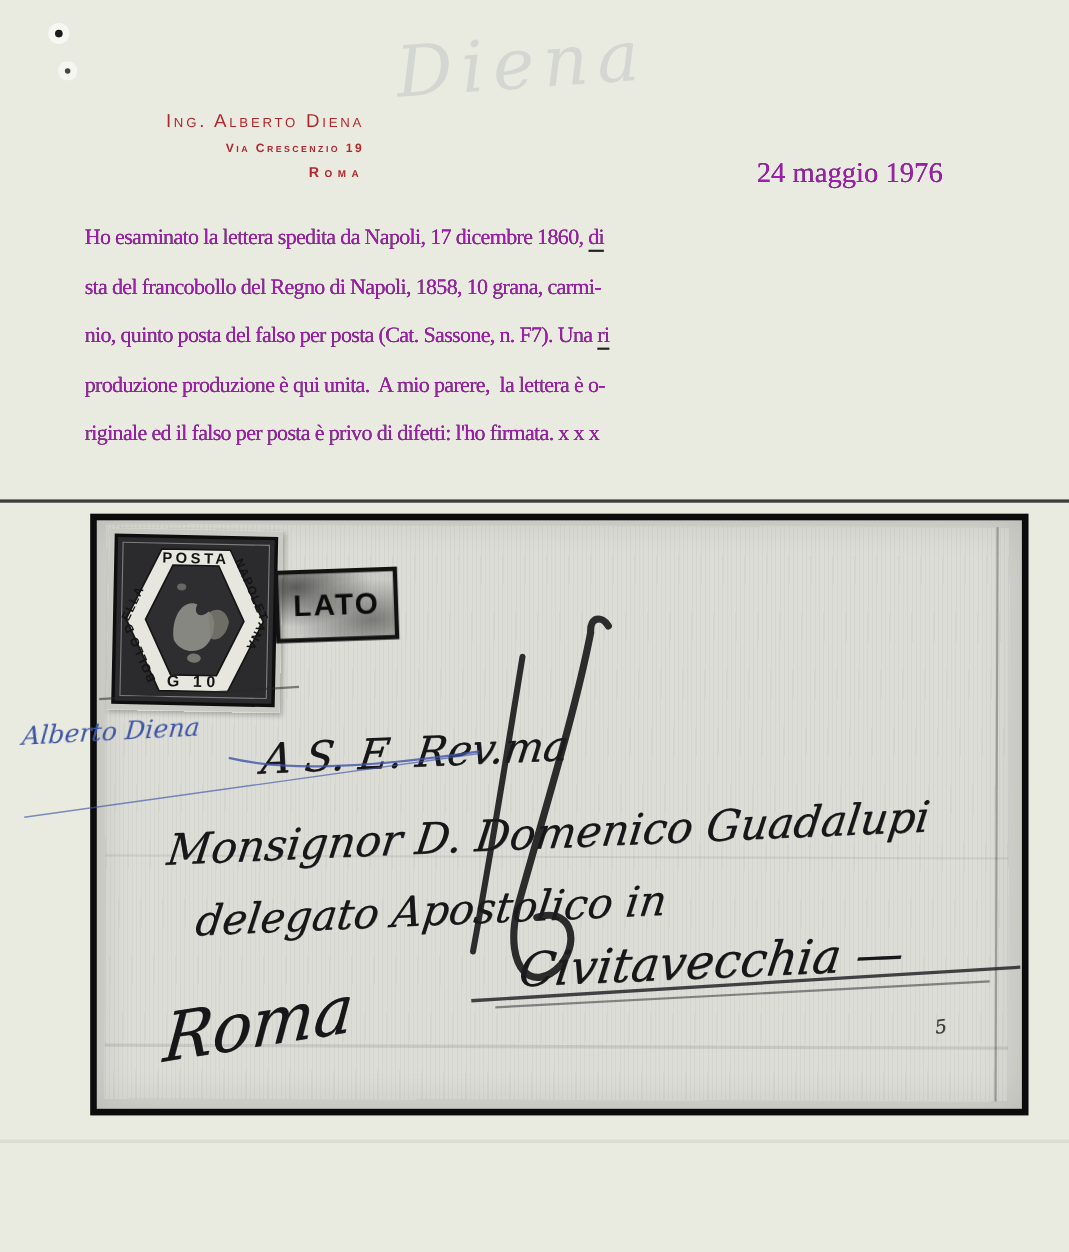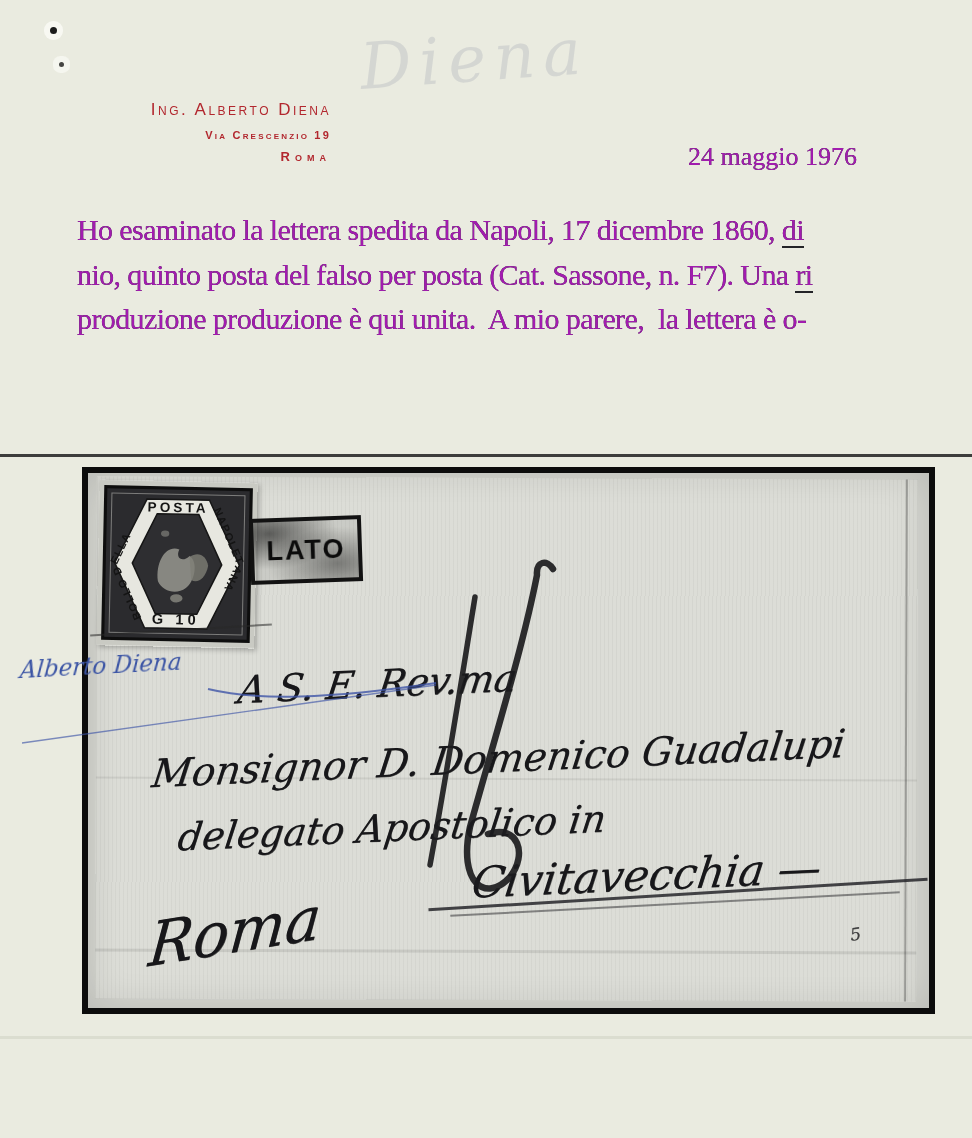--- a/index.html
+++ b/index.html
@@ -18,21 +18,21 @@
 
   
   .letterhead{left:95px;top:100px;width:236px;text-align:right;color:#b2272e;}
   .lh-name{font-size:17px;font-weight:400;font-variant:small-caps;letter-spacing:2.5px;margin-bottom:9px;}
   .lh-street{font-size:11px;font-weight:700;font-variant:small-caps;letter-spacing:2.2px;margin-bottom:8px;}
   .lh-city{font-size:13px;font-weight:700;font-variant:small-caps;letter-spacing:5px;}
 
   
   .tw{font-family:Liberation Serif, serif;color:#a21caf;text-shadow:0 0 0.4px #232327;}
   .date{left:688px;top:142px;font-size:26px;}
-  .body-text{left:77px;top:208px;width:870px;font-size:30px;letter-spacing:-0.6px;}
+  .body-text{left:77px;top:194px;width:870px;font-size:20px;letter-spacing:-0.6px;}
   .tline{height:44.5px;line-height:44.5px;white-space:pre;}
   .tline .u{border-bottom:2px solid #232327;}
 
   .divider{left:0;top:454px;width:972px;height:3px;background:#242424;opacity:.88;}
 
   
   .photo{left:82px;top:467px;width:841px;height:535px;border:6px solid #0c0c0c;
     background:#d6d7d1;box-shadow:inset 0 0 45px rgba(0,0,0,0.14);}
   .letter-sheet{left:8px;top:5px;right:12px;bottom:8px;background:#dcddd7;
     background-image:repeating-linear-gradient(90deg,rgba(0,0,0,0.035) 0 1px,transparent 1px 4px);
@@ -91,22 +91,24 @@
 <div class="abs letterhead">
   <div class="lh-name">Ing. Alberto Diena</div>
   <div class="lh-street">Via Crescenzio 19</div>
   <div class="lh-city">Roma</div>
 </div>
 
 <div class="abs tw date">24 maggio 1976</div>
 
 <div class="abs tw body-text">
     <div class="tline"><span>Ho esaminato la lettera spedita da Napoli, 17 dicembre 1860, </span><span class="u">di</span></div>
+    <div class="tline"><span>sta del francobollo del Regno di Napoli, 1858, 10 grana, carmi-</span></div>
     <div class="tline"><span>nio, quinto posta del falso per posta (Cat. Sassone, n. F7). Una </span><span class="u">ri</span></div>
     <div class="tline"><span>produzione produzione è qui unita.  A mio parere,  la lettera è o-</span></div>
+    <div class="tline"><span>riginale ed il falso per posta è privo di difetti: l'ho firmata. x x x</span></div>
   </div>
 
 <div class="abs divider"></div>
 
 <div class="abs photo">
   <div class="abs letter-sheet">
     <div class="abs letter-edge-r"></div>
     <div class="abs fold1"></div>
     <div class="abs fold2"></div>
   </div>

